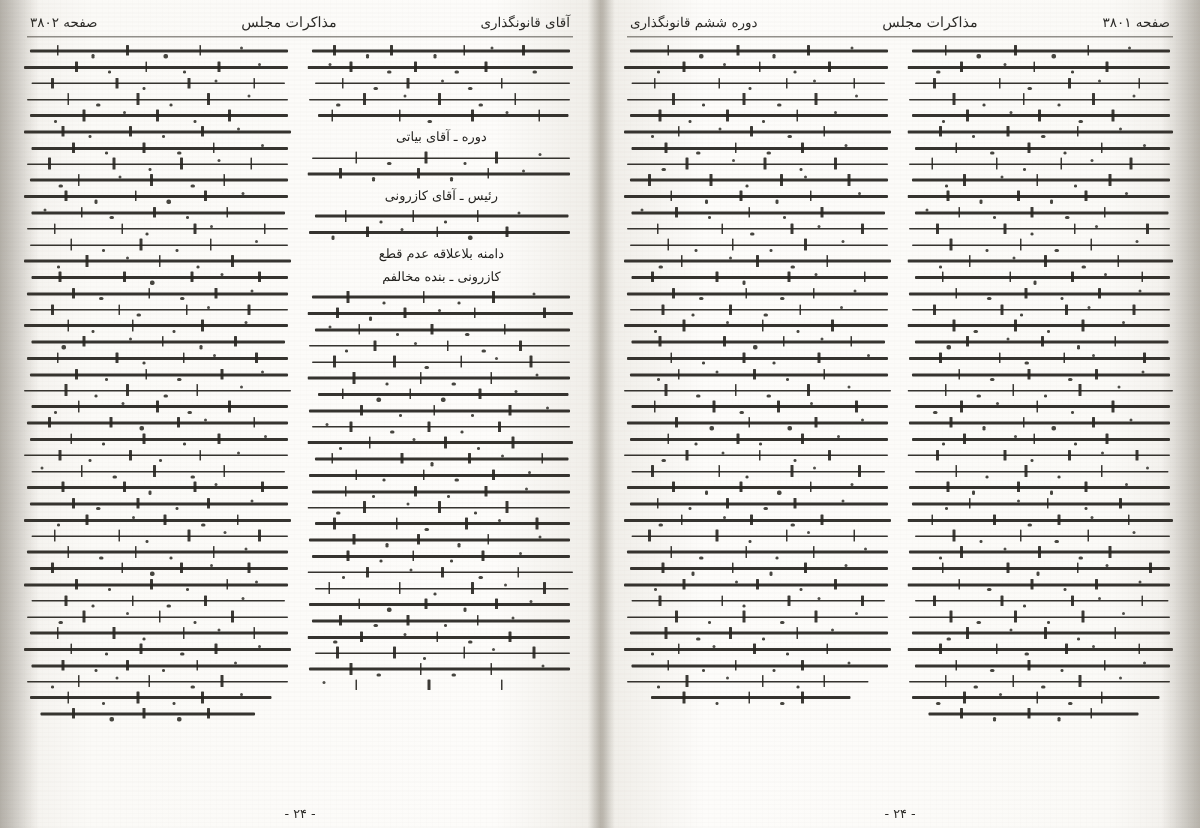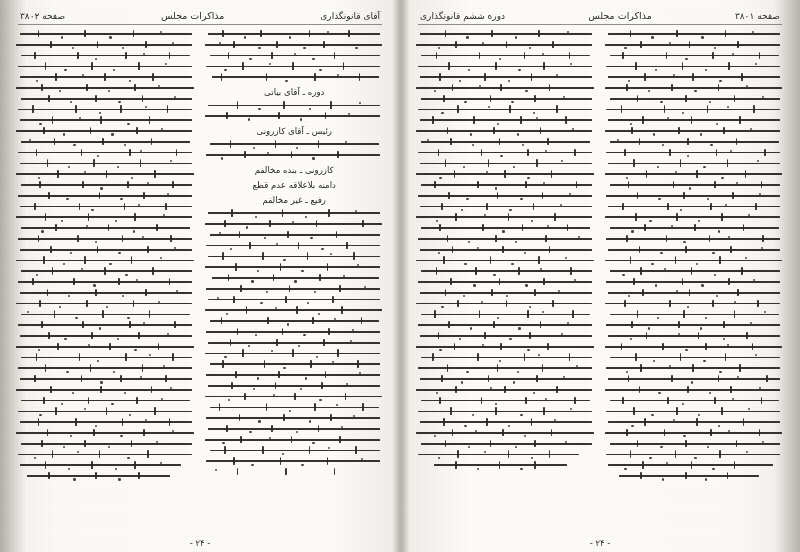--- a/index.html
+++ b/index.html
@@ -276,23 +276,22 @@
             <div class="ln">
                 <i style="left:1%;width:97%"></i>
                 <b style="left:22%"></b>
                 <b style="left:48%"></b>
                 <b style="left:74%"></b>
                 <s style="left:9%"></s>
                 <s style="left:60%"></s>
                 <u style="left:35%"></u>
               </div>
           </div>
+          <div class="speaker centered-line">دامنه بلاعلاقه عدم قطع</div>
           <div class="speaker">کازرونی ـ بنده مخالفم</div>
-          <div class="speaker centered-line">دامنه بلاعلاقه عدم قطع</div>
-          <div class="speaker centered-line">رفیع ـ غیر مخالفم</div>
           <div class="para">
             <div class="ln">
                 <i style="left:2%;width:96%"></i>
                 <b style="left:15%"></b>
                 <b style="left:43%"></b>
                 <b style="left:69%"></b>
                 <s style="left:28%"></s>
                 <s style="left:56%"></s>
                 <u style="left:84%"></u>
               </div>

